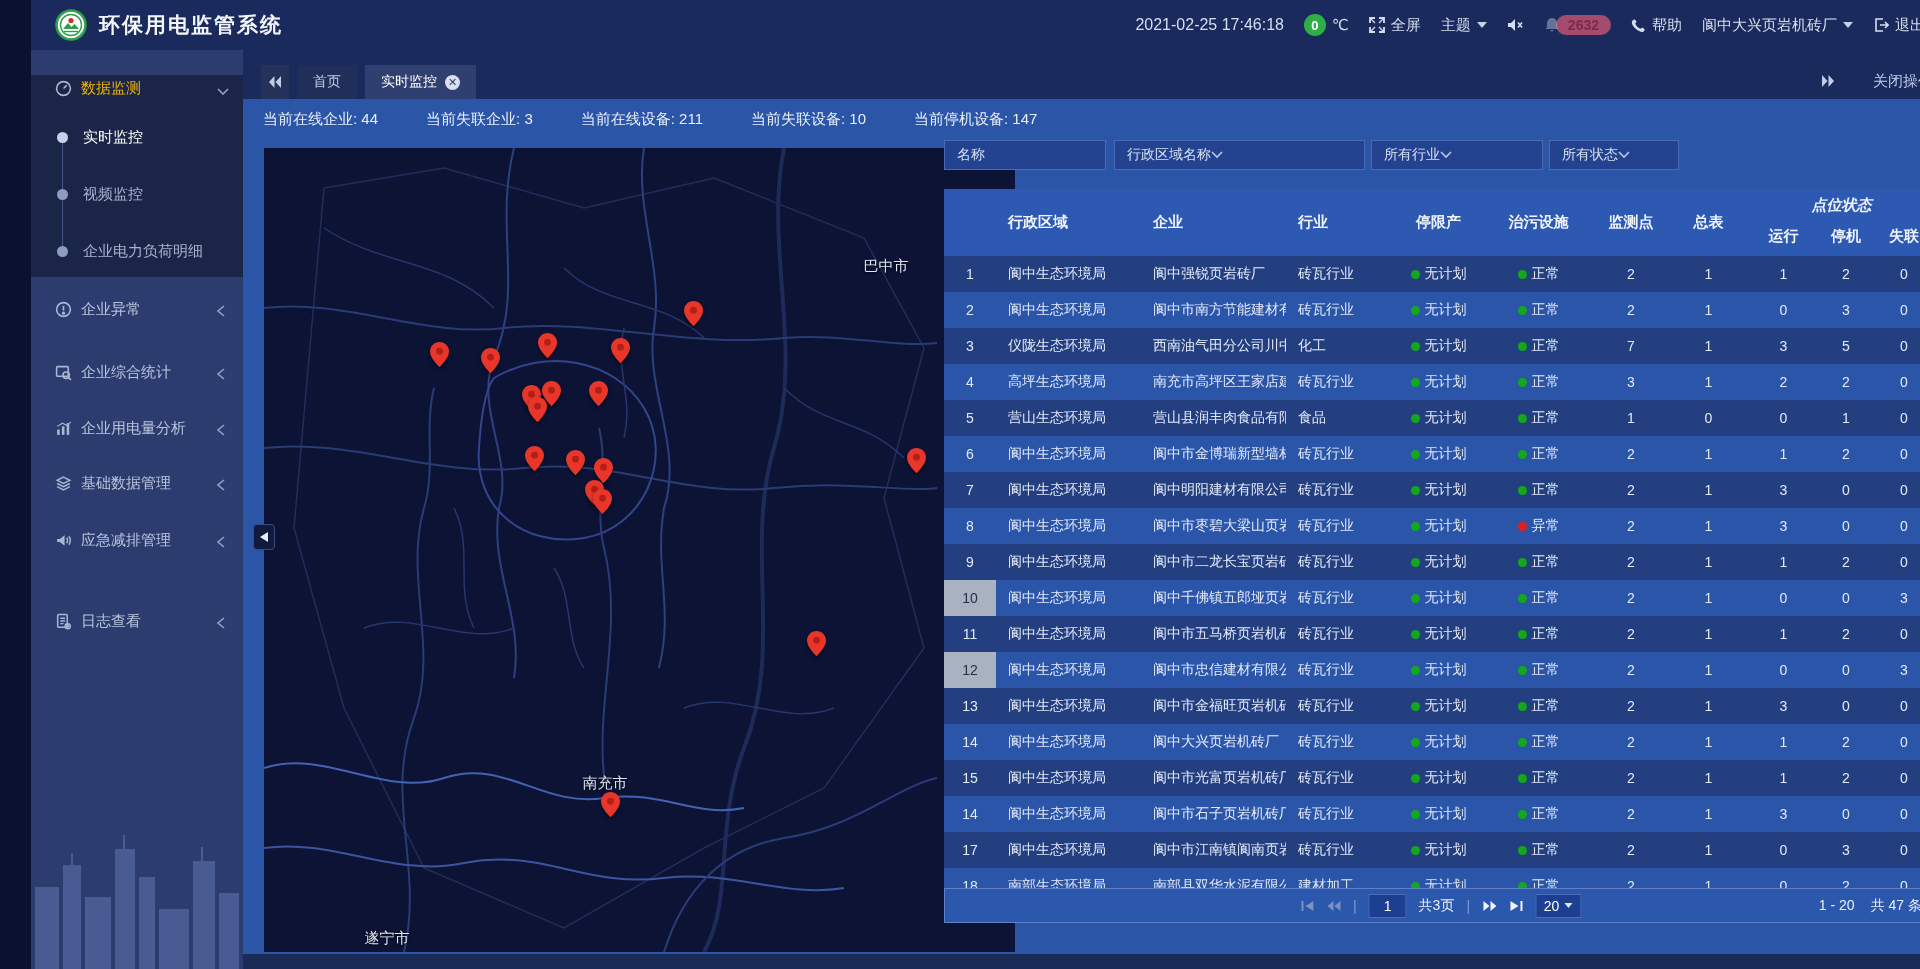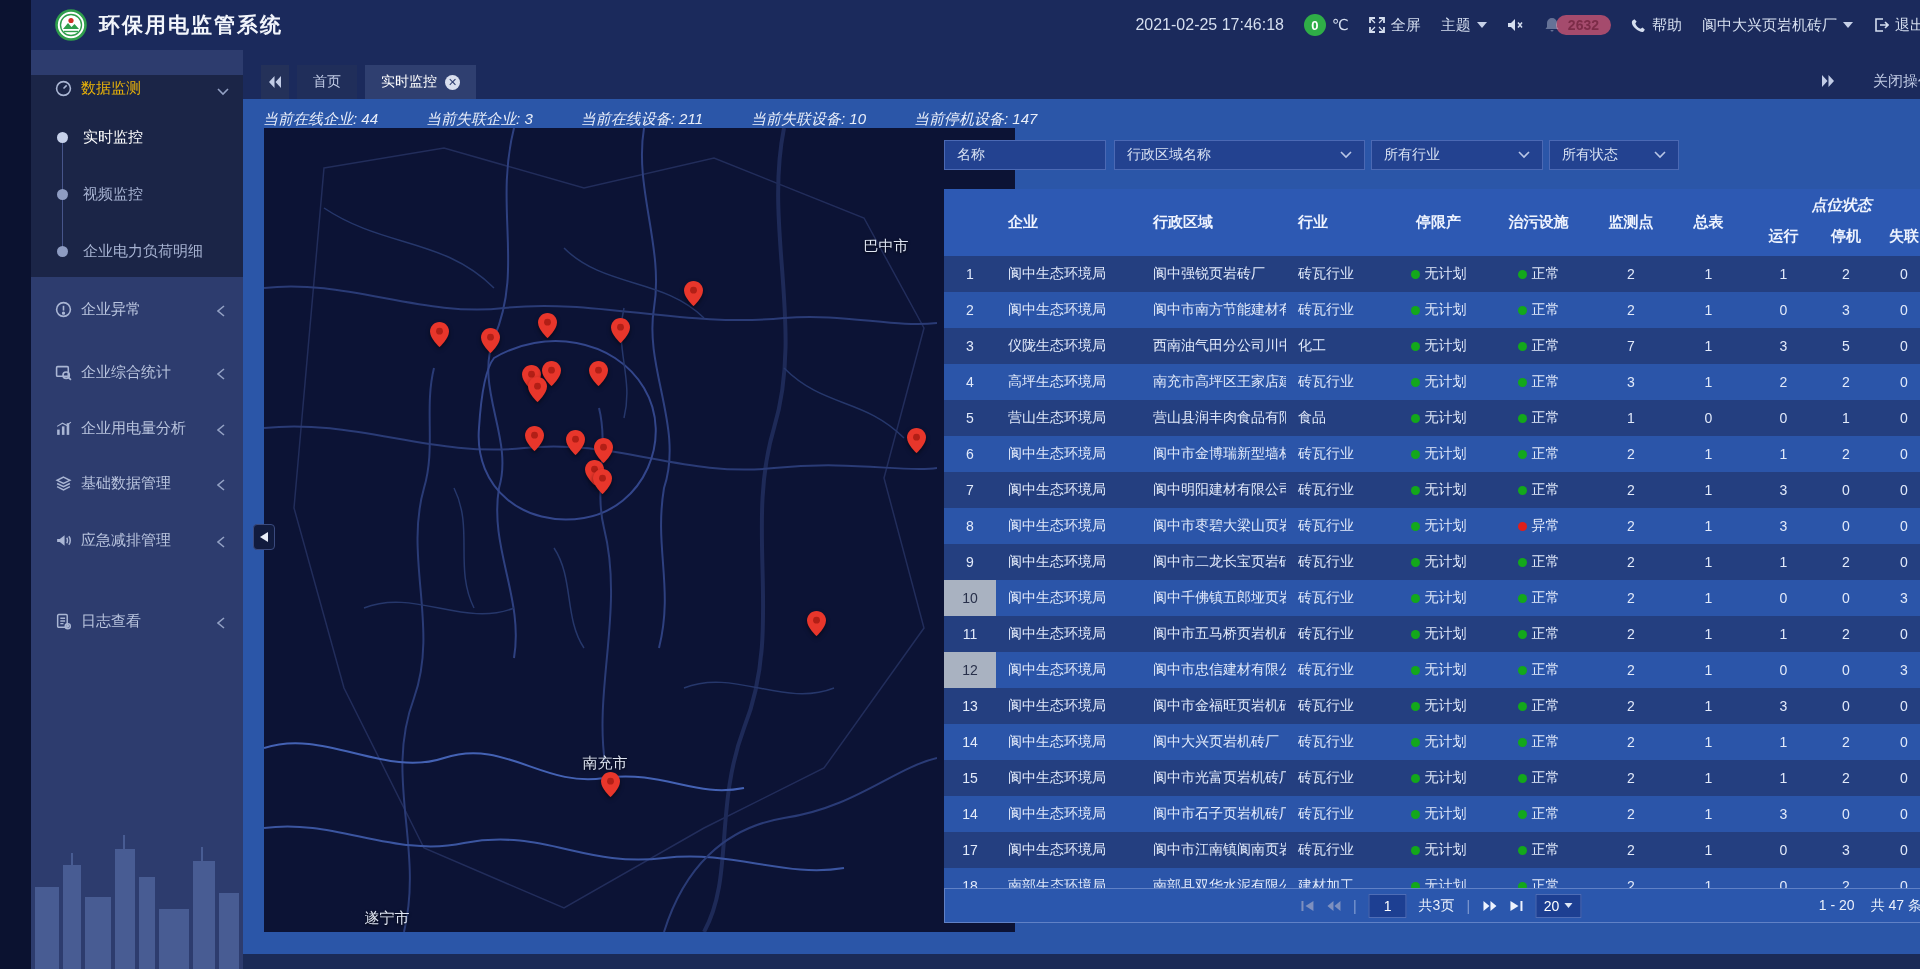--- a/index.html
+++ b/index.html
@@ -50,38 +50,38 @@
          display:flex; align-items:center; gap:8px; cursor:pointer; white-space:nowrap; }
   .tab.active { background:#2f3f70; color:#ffffff; }
   .tab-close { width:15px; height:15px; border-radius:50%; background:#d9dfee; color:#2d3c6e;
                font-size:11px; font-weight:bold; display:flex; align-items:center; justify-content:center; cursor:pointer; }
   .tabbar-right { margin-left:auto; display:flex; align-items:center; gap:38px; padding:0 18px 8px 0;
                   color:#c2cce6; font-size:15px; }
   .fast-forward { cursor:pointer; color:#cdd6ea; }
 
   
   .statsbar { position:absolute; left:232px; top:99px; height:41px; display:flex; align-items:center;
-              gap:48px; color:#e9eef9; font-size:15px; z-index:5;font-style:italic; }
+              gap:48px; color:#e9eef9; font-size:15px; z-index:5; }
   .stat-item { white-space:nowrap; }
 
   
-  .map { position:absolute; left:233px; top:128px; width:751px; height:804px; background:#0c1335; overflow:hidden; }
+  .map { position:absolute; left:233px; top:148px; width:751px; height:804px; background:#0c1335; overflow:hidden; }
   .city-label { position:absolute; transform:translate(-50%,-50%); color:#dfe5f2; font-size:15px;
                 text-shadow:0 1px 3px rgba(0,0,0,.8); white-space:nowrap; }
   .pin { position:absolute; filter:drop-shadow(0 2px 2px rgba(0,0,0,.5)); cursor:pointer; }
   .map-collapse { position:absolute; left:222px; top:524px; width:22px; height:26px; background:#111b3e;
                   border:1px solid #3a4a7e; border-radius:4px; color:#e8edf8; display:flex; align-items:center;
                   justify-content:center; cursor:pointer; z-index:6; }
 
   
   .filters { position:absolute; left:913px; top:140px; display:flex; z-index:5; }
   .f-box { height:30px; background:#234290; border:1px solid #4b69b4; color:#d7e0f2; font-size:14px;
            display:flex; align-items:center; padding:0 12px; cursor:pointer; }
   .f-input { width:162px; margin-right:8px; }
-  .f-select { justify-content:space-between; }
+  .f-select { }
   .f-region { width:251px; margin-right:6px; }
   .f-industry { width:172px; margin-right:6px; }
   .f-status { width:130px; }
   .chev { color:#b9c6e6; }
 
   
   .table-panel { position:absolute; left:913px; top:189px; width:993px; height:734px; background:#274a95; overflow:hidden; }
   .thead { position:relative; display:grid; grid-template-columns:52px 145px 145px 105px 95px 105px 80px 75px 75px 50px 66px;
            grid-template-rows:28px 39px; height:67px; background:#2d59b3; color:#eef3fe; font-size:15px; font-weight:bold; }
   .th { grid-row:1 / 3; display:flex; align-items:center; justify-content:center; }
@@ -468,22 +468,22 @@
       <span>所有状态</span>
       <svg class="chev" width="12" height="8" viewBox="0 0 12 8" fill="none" stroke="currentColor" stroke-width="1.6">
           <path d="M1 1l5 5 5-5"></path>
         </svg>
     </div>
   </div>
 
   <div class="table-panel">
     <div class="thead">
       <div class="th"></div>
+      <div class="th left">行政区域</div>
       <div class="th left">企业</div>
-      <div class="th left">行政区域</div>
       <div class="th left">行业</div>
       <div class="th">停限产</div>
       <div class="th">治污设施</div>
       <div class="th">监测点</div>
       <div class="th">总表</div>
       <div class="th-group">点位状态</div>
       <div class="th-sub" style="grid-column:9;">运行</div>
       <div class="th-sub" style="grid-column:10;">停机</div>
       <div class="th-sub" style="grid-column:11;">失联</div>
     </div>

